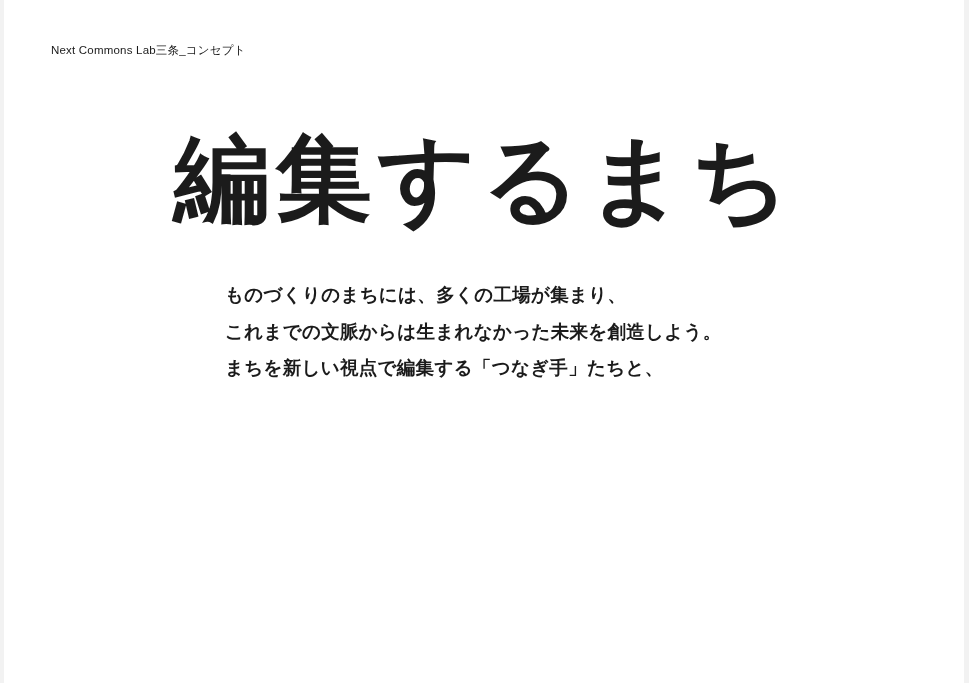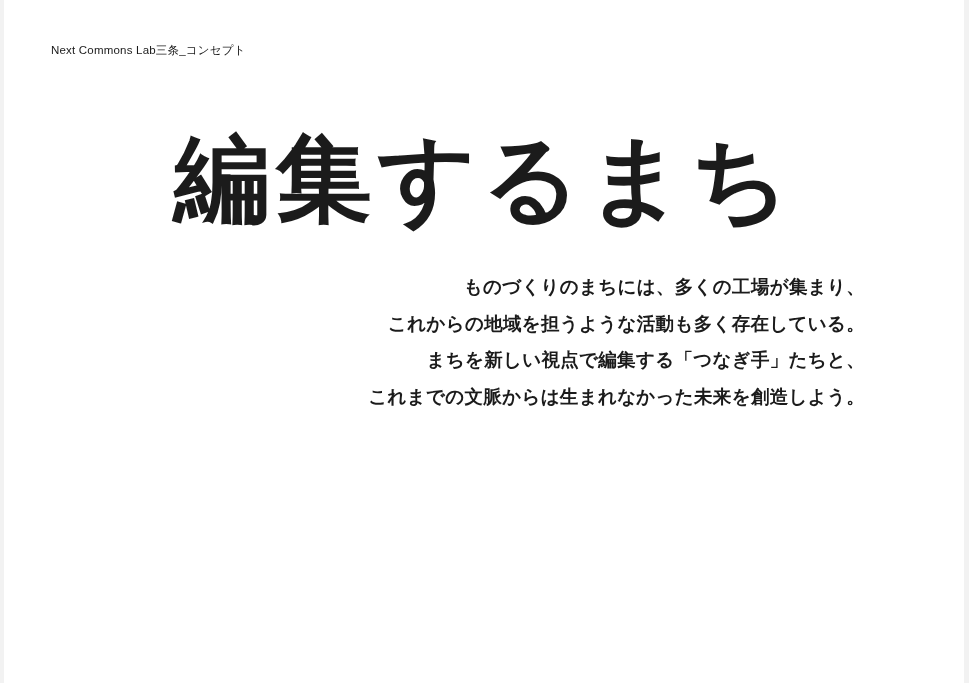--- a/index.html
+++ b/index.html
@@ -55,23 +55,22 @@
     font-family: "DejaVu Sans", sans-serif;
     font-weight: 700;
     font-size: 96px;
     line-height: 1.12;
     letter-spacing: 6px;
     color: #1b1b1b;
   }
   .body-block {
     position: absolute;
     left: 225px;
-    top: 269px;
+    top: 277px;
     width: 640px;
-    text-align: right;
   }
   .body-line {
     font-family: "DejaVu Sans", sans-serif;
     font-size: 18.5px;
     font-weight: 600;
     line-height: 36.6px;
     letter-spacing: 0.3px;
     color: #1b1b1b;
     white-space: nowrap;
   }
@@ -83,18 +82,17 @@
 
   <div class="edge-left"></div>
   <div class="edge-right"></div>
 
   <div class="header-label">Next Commons Lab三条_コンセプト</div>
 
   <div class="title">編集するまち</div>
 
   <div class="body-block">
     <div class="body-line">ものづくりのまちには、多くの工場が集まり、</div>
-    <div class="body-line">これからの地域を担うような活動も多く存在している。</div>
+    <div class="body-line">これまでの文脈からは生まれなかった未来を創造しよう。</div>
     <div class="body-line">まちを新しい視点で編集する「つなぎ手」たちと、</div>
-    <div class="body-line">これまでの文脈からは生まれなかった未来を創造しよう。</div>
   </div>
 
 </div>
 
 </body></html>

